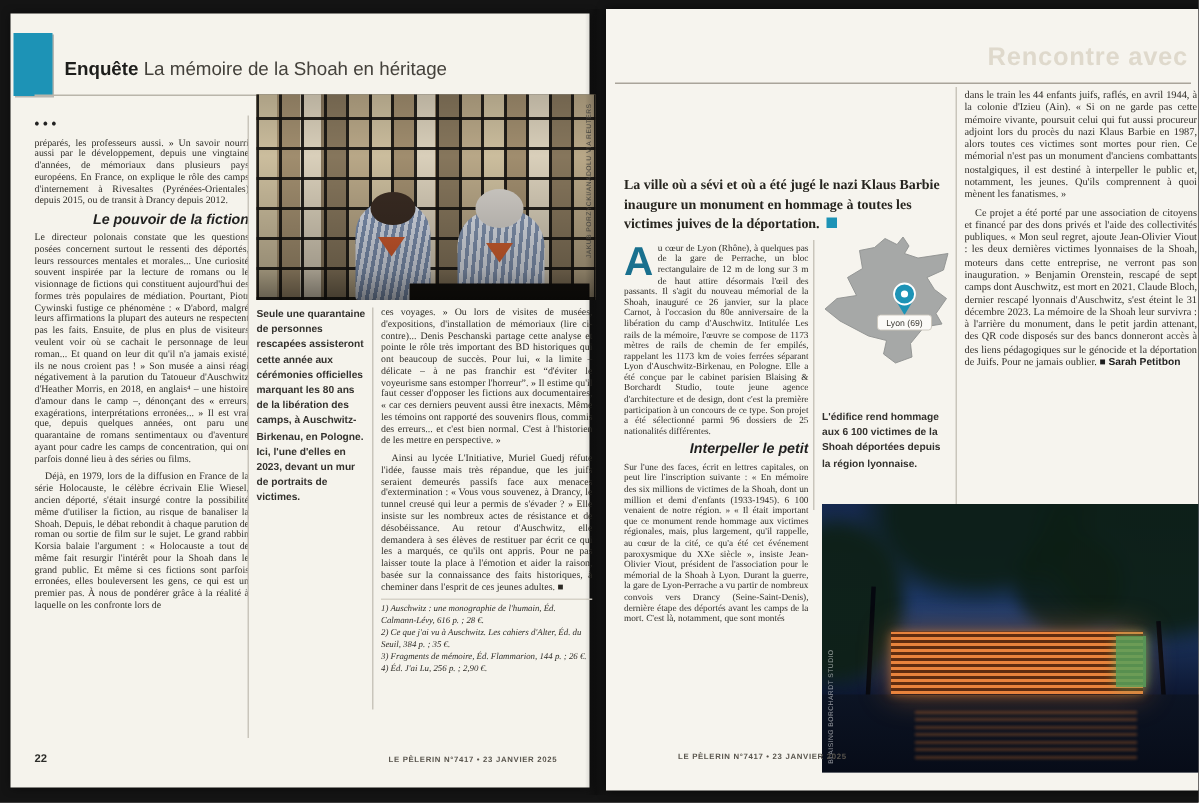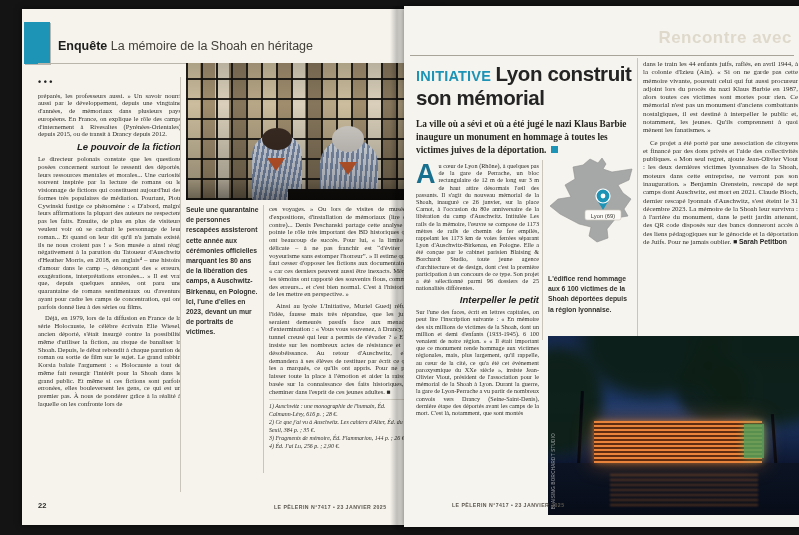--- a/index.html
+++ b/index.html
@@ -1,18 +1,18 @@
 <!DOCTYPE html>
 <html><head>
 <meta charset="utf-8">
 <style>
   html,body{margin:0;padding:0;background:#161616;}
   #screen{position:relative;width:799px;height:535px;background:#141414;overflow:hidden;font-family:"Liberation Sans",sans-serif;}
   .page{position:absolute;background:#f5f3ec;box-shadow:0 0 6px rgba(0,0,0,.6);}
-  .page-left{left:22px;top:9px;width:386px;height:516px;padding-left:32px;}
+  .page-left{left:7px;top:9px;width:386px;height:516px;}
   .page-right{left:404px;top:6px;width:436px;height:521px;background:#f6f4ee;text-decoration:underline;}
   .gutter{position:absolute;left:390px;top:6px;width:14px;height:524px;background:linear-gradient(90deg,rgba(0,0,0,0) 0%,rgba(0,0,0,.22) 50%,rgba(0,0,0,.04) 100%);z-index:5;}
 
   
   .tab{position:absolute;left:2px;top:13px;width:26px;height:42px;background:#1d93b6;box-shadow:1px 1px 0 rgba(0,0,0,.25);}
   .kicker{position:absolute;left:36px;top:30px;font-size:12.5px;color:#44413b;white-space:nowrap;}
   .kicker .kb{font-weight:700;color:#1d1d1b;}
   .header-rule{position:absolute;left:16px;top:54px;width:368px;height:1px;background:#b9b5aa;}
   .col{position:absolute;overflow:hidden;}
   .col p{margin:0 0 4px;}
@@ -140,24 +140,20 @@
     <div class="folio folio-left">22</div>
     <div class="footer footer-left">LE PÈLERIN N°7417 • 23 JANVIER 2025</div>
   </div>
 
   <div class="gutter"></div>
 
   <div class="page page-right">
     <div class="ghost">Rencontre avec</div>
     <div class="top-rule"></div>
 
-    <div class="headline">
-      <span class="hl-kicker">INITIATIVE</span>
-      <span class="hl-title">Lyon construit son mémorial</span>
-    </div>
     <div class="standfirst">
       <span>La ville où a sévi et où a été jugé le nazi Klaus Barbie inaugure un monument en hommage à toutes les victimes juives de la déportation.</span><span class="sq"></span>
     </div>
 
     <div class="col col4 serif">
       <p><span class="dropcap">A</span><span>u cœur de Lyon (Rhône), à quelques pas de la gare de Perrache, un bloc rectangulaire de 12 m de long sur 3 m de haut attire désormais l'œil des passants. Il s'agit du nouveau mémorial de la Shoah, inauguré ce 26 janvier, sur la place Carnot, à l'occasion du 80e anniversaire de la libération du camp d'Auschwitz. Intitulée Les rails de la mémoire, l'œuvre se compose de 1173 mètres de rails de chemin de fer empilés, rappelant les 1173 km de voies ferrées séparant Lyon d'Auschwitz-Birkenau, en Pologne. Elle a été conçue par le cabinet parisien Blaising &amp; Borchardt Studio, toute jeune agence d'architecture et de design, dont c'est la première participation à un concours de ce type. Son projet a été sélectionné parmi 96 dossiers de 25 nationalités différentes.</span></p>
       <h3 class="subhead">Interpeller le petit</h3>
       <p>Sur l'une des faces, écrit en lettres capitales, on peut lire l'inscription suivante : « En mémoire des six millions de victimes de la Shoah, dont un million et demi d'enfants (1933-1945). 6 100 venaient de notre région. » « Il était important que ce monument rende hommage aux victimes régionales, mais, plus largement, qu'il rappelle, au cœur de la cité, ce qu'a été cet événement paroxysmique du XXe siècle », insiste Jean-Olivier Viout, président de l'association pour le mémorial de la Shoah à Lyon. Durant la guerre, la gare de Lyon-Perrache a vu partir de nombreux convois vers Drancy (Seine-Saint-Denis), dernière étape des déportés avant les camps de la mort. C'est là, notamment, que sont montés</p>
     </div>
 

